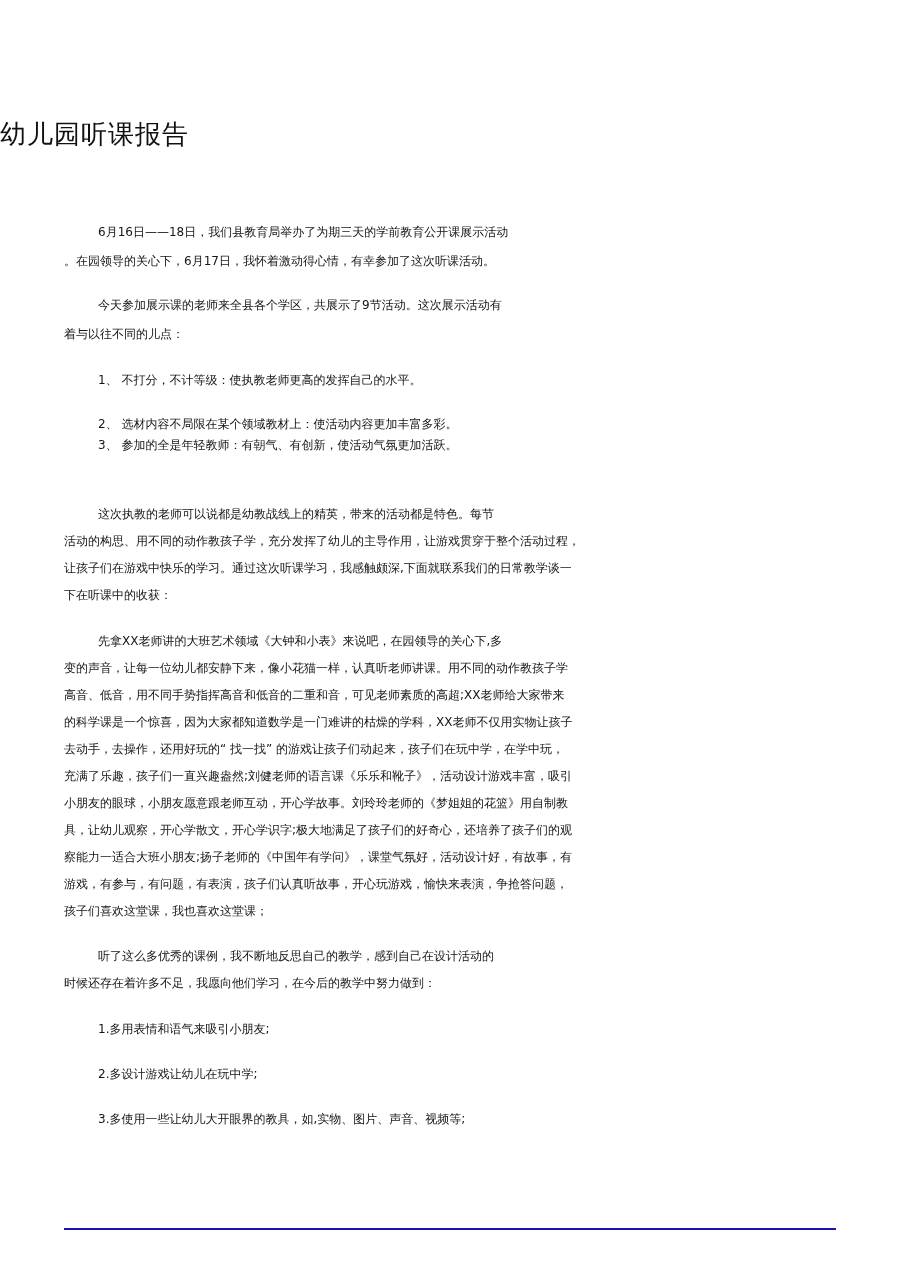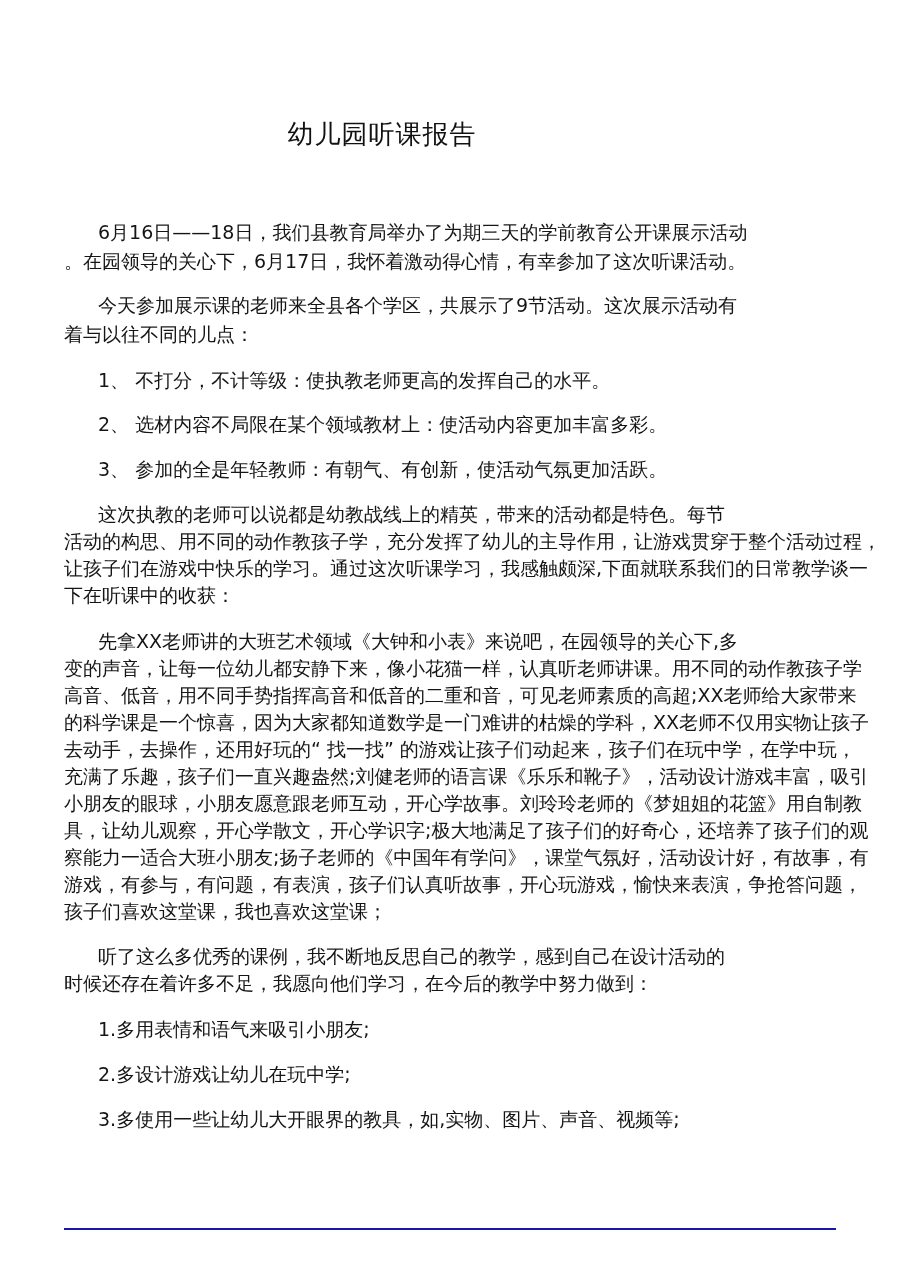--- a/index.html
+++ b/index.html
@@ -1,42 +1,42 @@
 <!DOCTYPE html>
 <html><head>
   <meta charset="utf-8">
   <style>
     html, body { margin: 0; padding: 0; background: #ffffff; }
     body { width: 900px; height: 1273px; position: relative; overflow: hidden;
            font-family: "DejaVu Sans", "Liberation Sans", sans-serif; color: #1a1a1a; }
     .page { position: absolute; left: 0; top: 0; width: 900px; height: 1273px; }
-    .title { position: absolute; left: 0; width: 764px; top: 116px; text-align: center;
+    .title { position: absolute; left: 0; width: 764px; top: 116px; text-align: left;
              font-size: 26px; line-height: 36px; color: #111; letter-spacing: 1px; }
     .section-heading { position: absolute; left: 64px; top: 171px; font-size: 20px; line-height: 30px;
              color: #e0131b; }
-    .line { position: absolute; left: 64px; font-size: 19px; line-height: 26px; white-space: nowrap; color: #151515; }
+    .line { position: absolute; left: 64px; font-size: 12px; line-height: 26px; white-space: nowrap; color: #151515; }
     .indent { left: 98px; }
     .footer-rule { position: absolute; left: 64px; top: 1228px; width: 772px; height: 2px; background: #1a16a8; }
   </style>
 </head>
 <body>
 
 <div class="page">
 
   <div class="title">幼儿园听课报告</div>
 
   <div class="line indent" style="top:219px">6月16日——18日，我们县教育局举办了为期三天的学前教育公开课展示活动</div>
   <div class="line" style="top:248px">。在园领导的关心下，6月17日，我怀着激动得心情，有幸参加了这次听课活动。</div>
 
   <div class="line indent" style="top:292px">今天参加展示课的老师来全县各个学区，共展示了9节活动。这次展示活动有</div>
   <div class="line" style="top:321px">着与以往不同的儿点：</div>
 
   <div class="line indent" style="top:367px">1、 不打分，不计等级：使执教老师更高的发挥自己的水平。</div>
   <div class="line indent" style="top:411px">2、 选材内容不局限在某个领域教材上：使活动内容更加丰富多彩。</div>
-  <div class="line indent" style="top:456px">3、 参加的全是年轻教师：有朝气、有创新，使活动气氛更加活跃。</div>
+  <div class="line indent" style="top:432px">3、 参加的全是年轻教师：有朝气、有创新，使活动气氛更加活跃。</div>
 
   <div class="line indent" style="top:501px">这次执教的老师可以说都是幼教战线上的精英，带来的活动都是特色。每节</div>
   <div class="line" style="top:528px">活动的构思、用不同的动作教孩子学，充分发挥了幼儿的主导作用，让游戏贯穿于整个活动过程，</div>
   <div class="line" style="top:555px">让孩子们在游戏中快乐的学习。通过这次听课学习，我感触颇深,下面就联系我们的日常教学谈一</div>
   <div class="line" style="top:582px">下在听课中的收获：</div>
 
   <div class="line indent" style="top:628px">先拿XX老师讲的大班艺术领域《大钟和小表》来说吧，在园领导的关心下,多</div>
   <div class="line" style="top:655px">变的声音，让每一位幼儿都安静下来，像小花猫一样，认真听老师讲课。用不同的动作教孩子学</div>
   <div class="line" style="top:682px">高音、低音，用不同手势指挥高音和低音的二重和音，可见老师素质的高超;XX老师给大家带来</div>
   <div class="line" style="top:736px">去动手，去操作，还用好玩的“ 找一找” 的游戏让孩子们动起来，孩子们在玩中学，在学中玩，</div>

